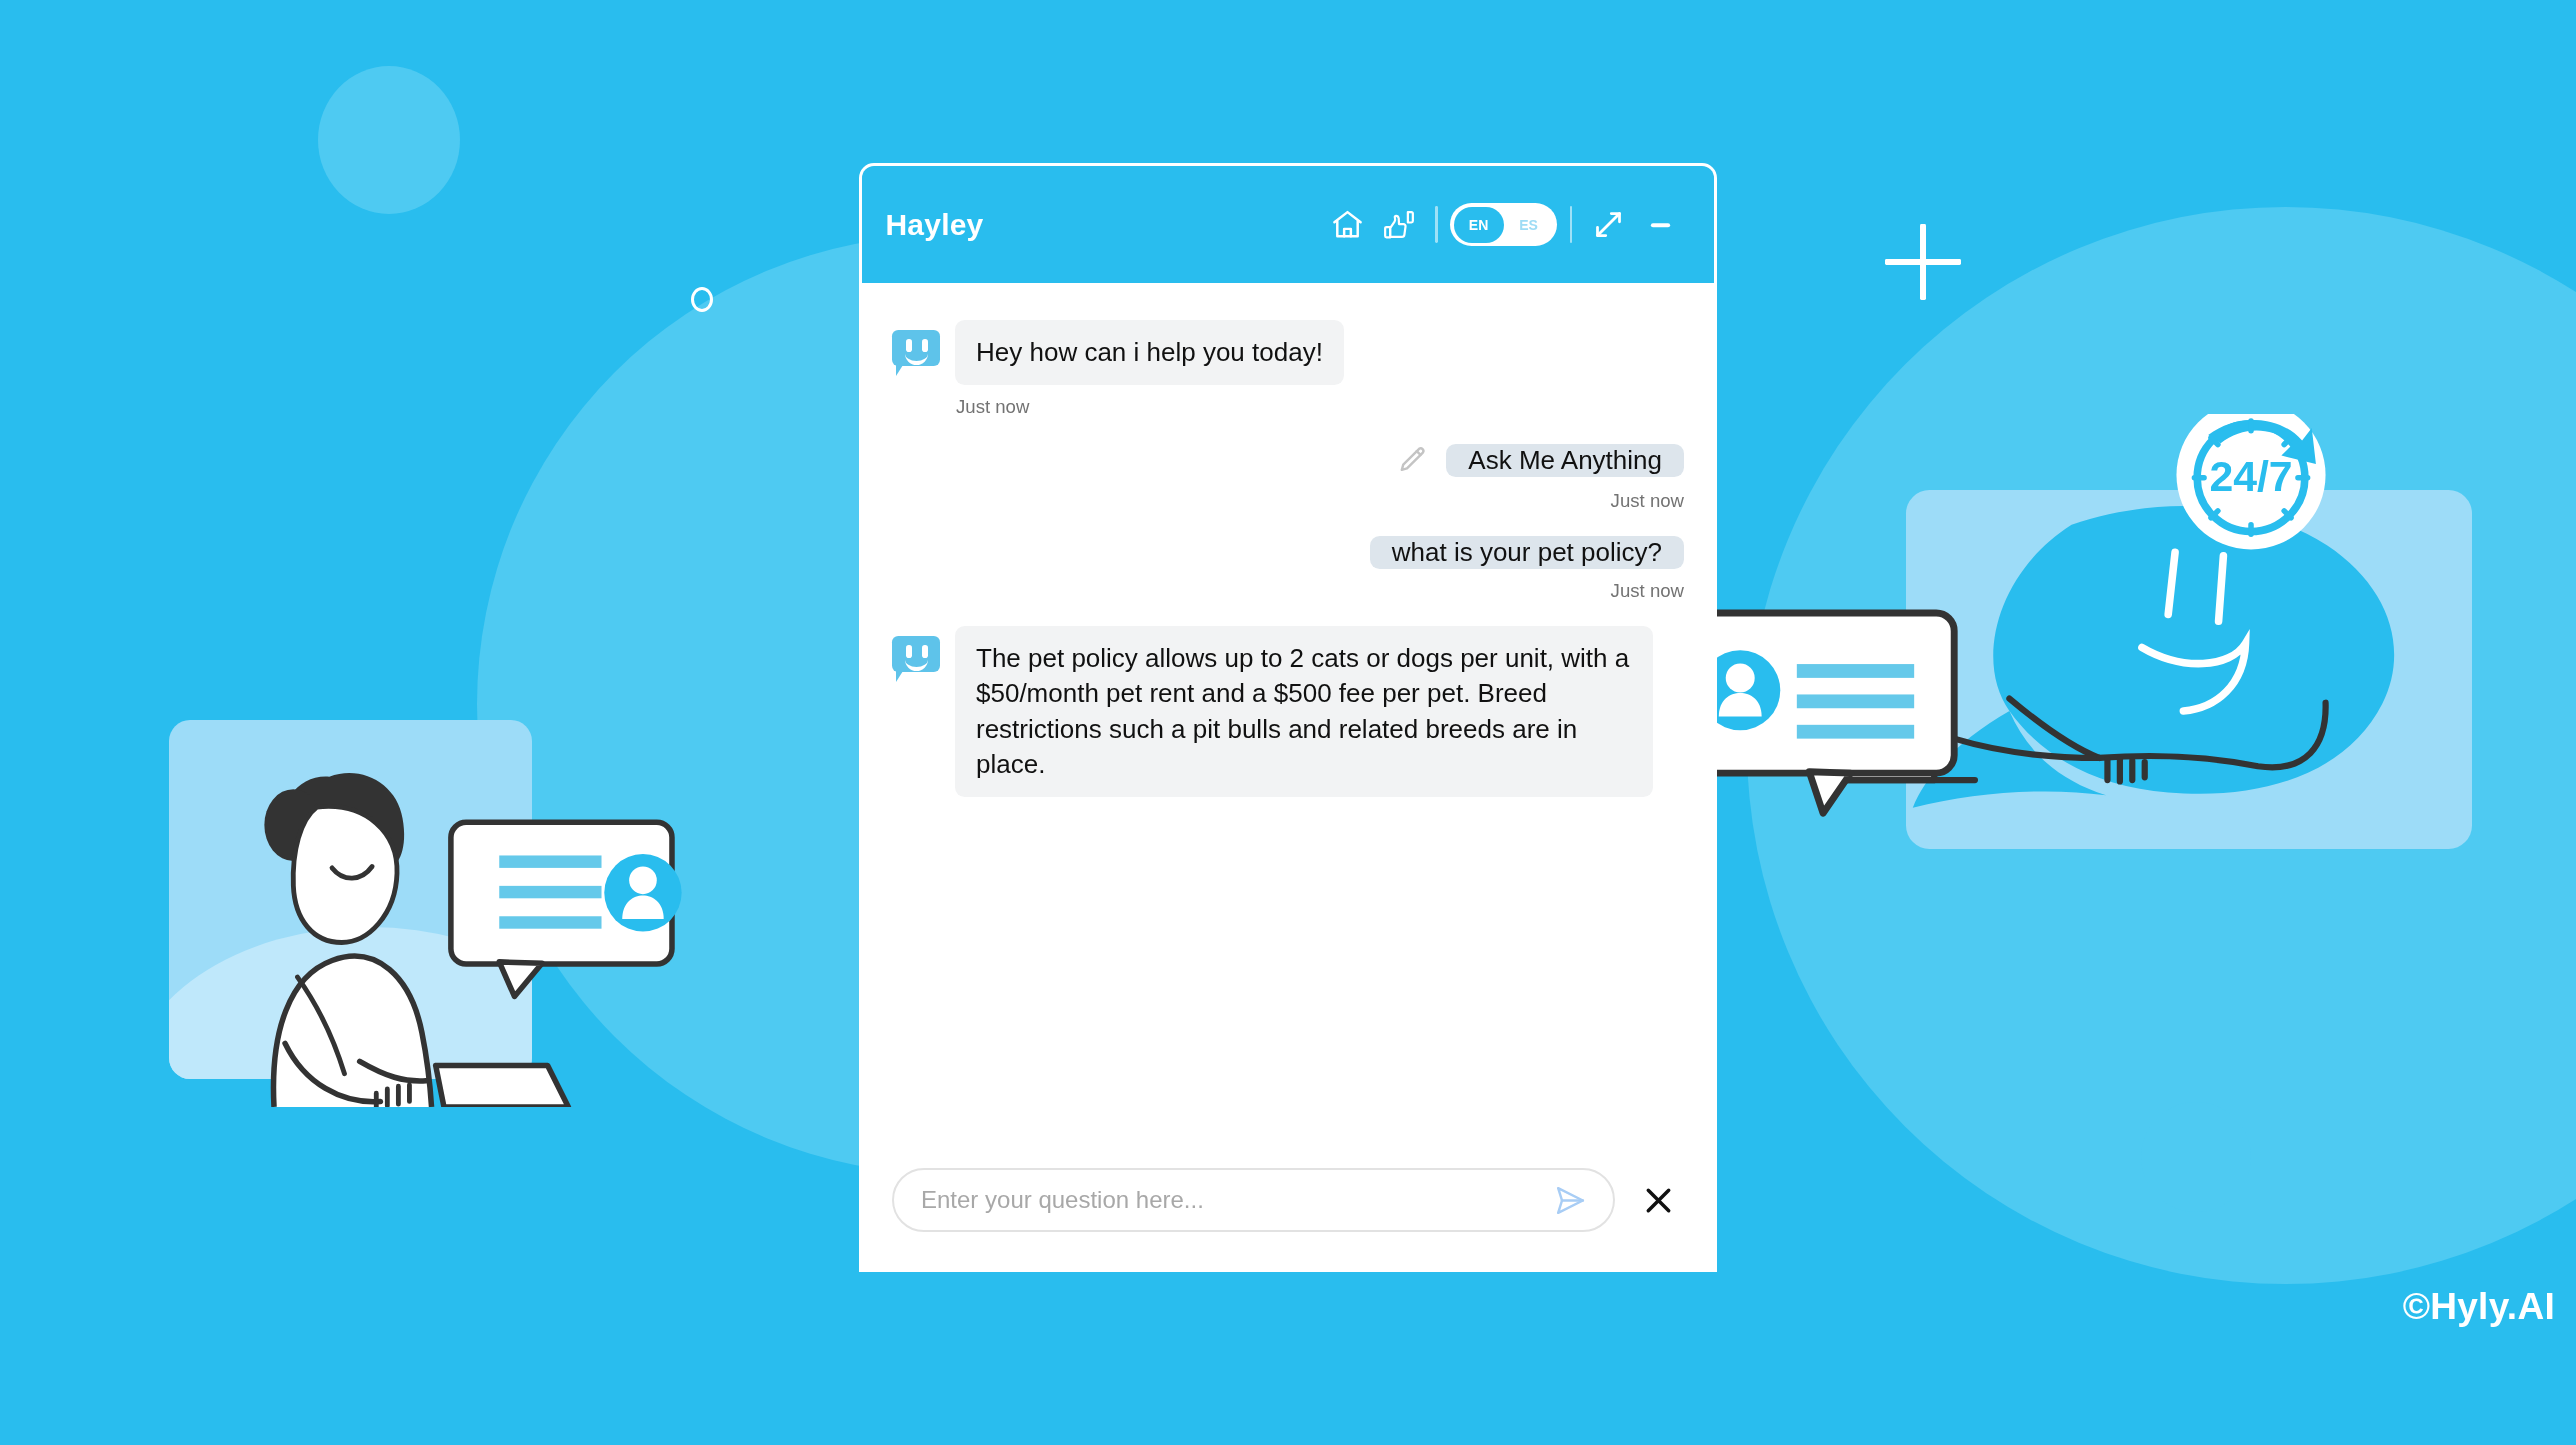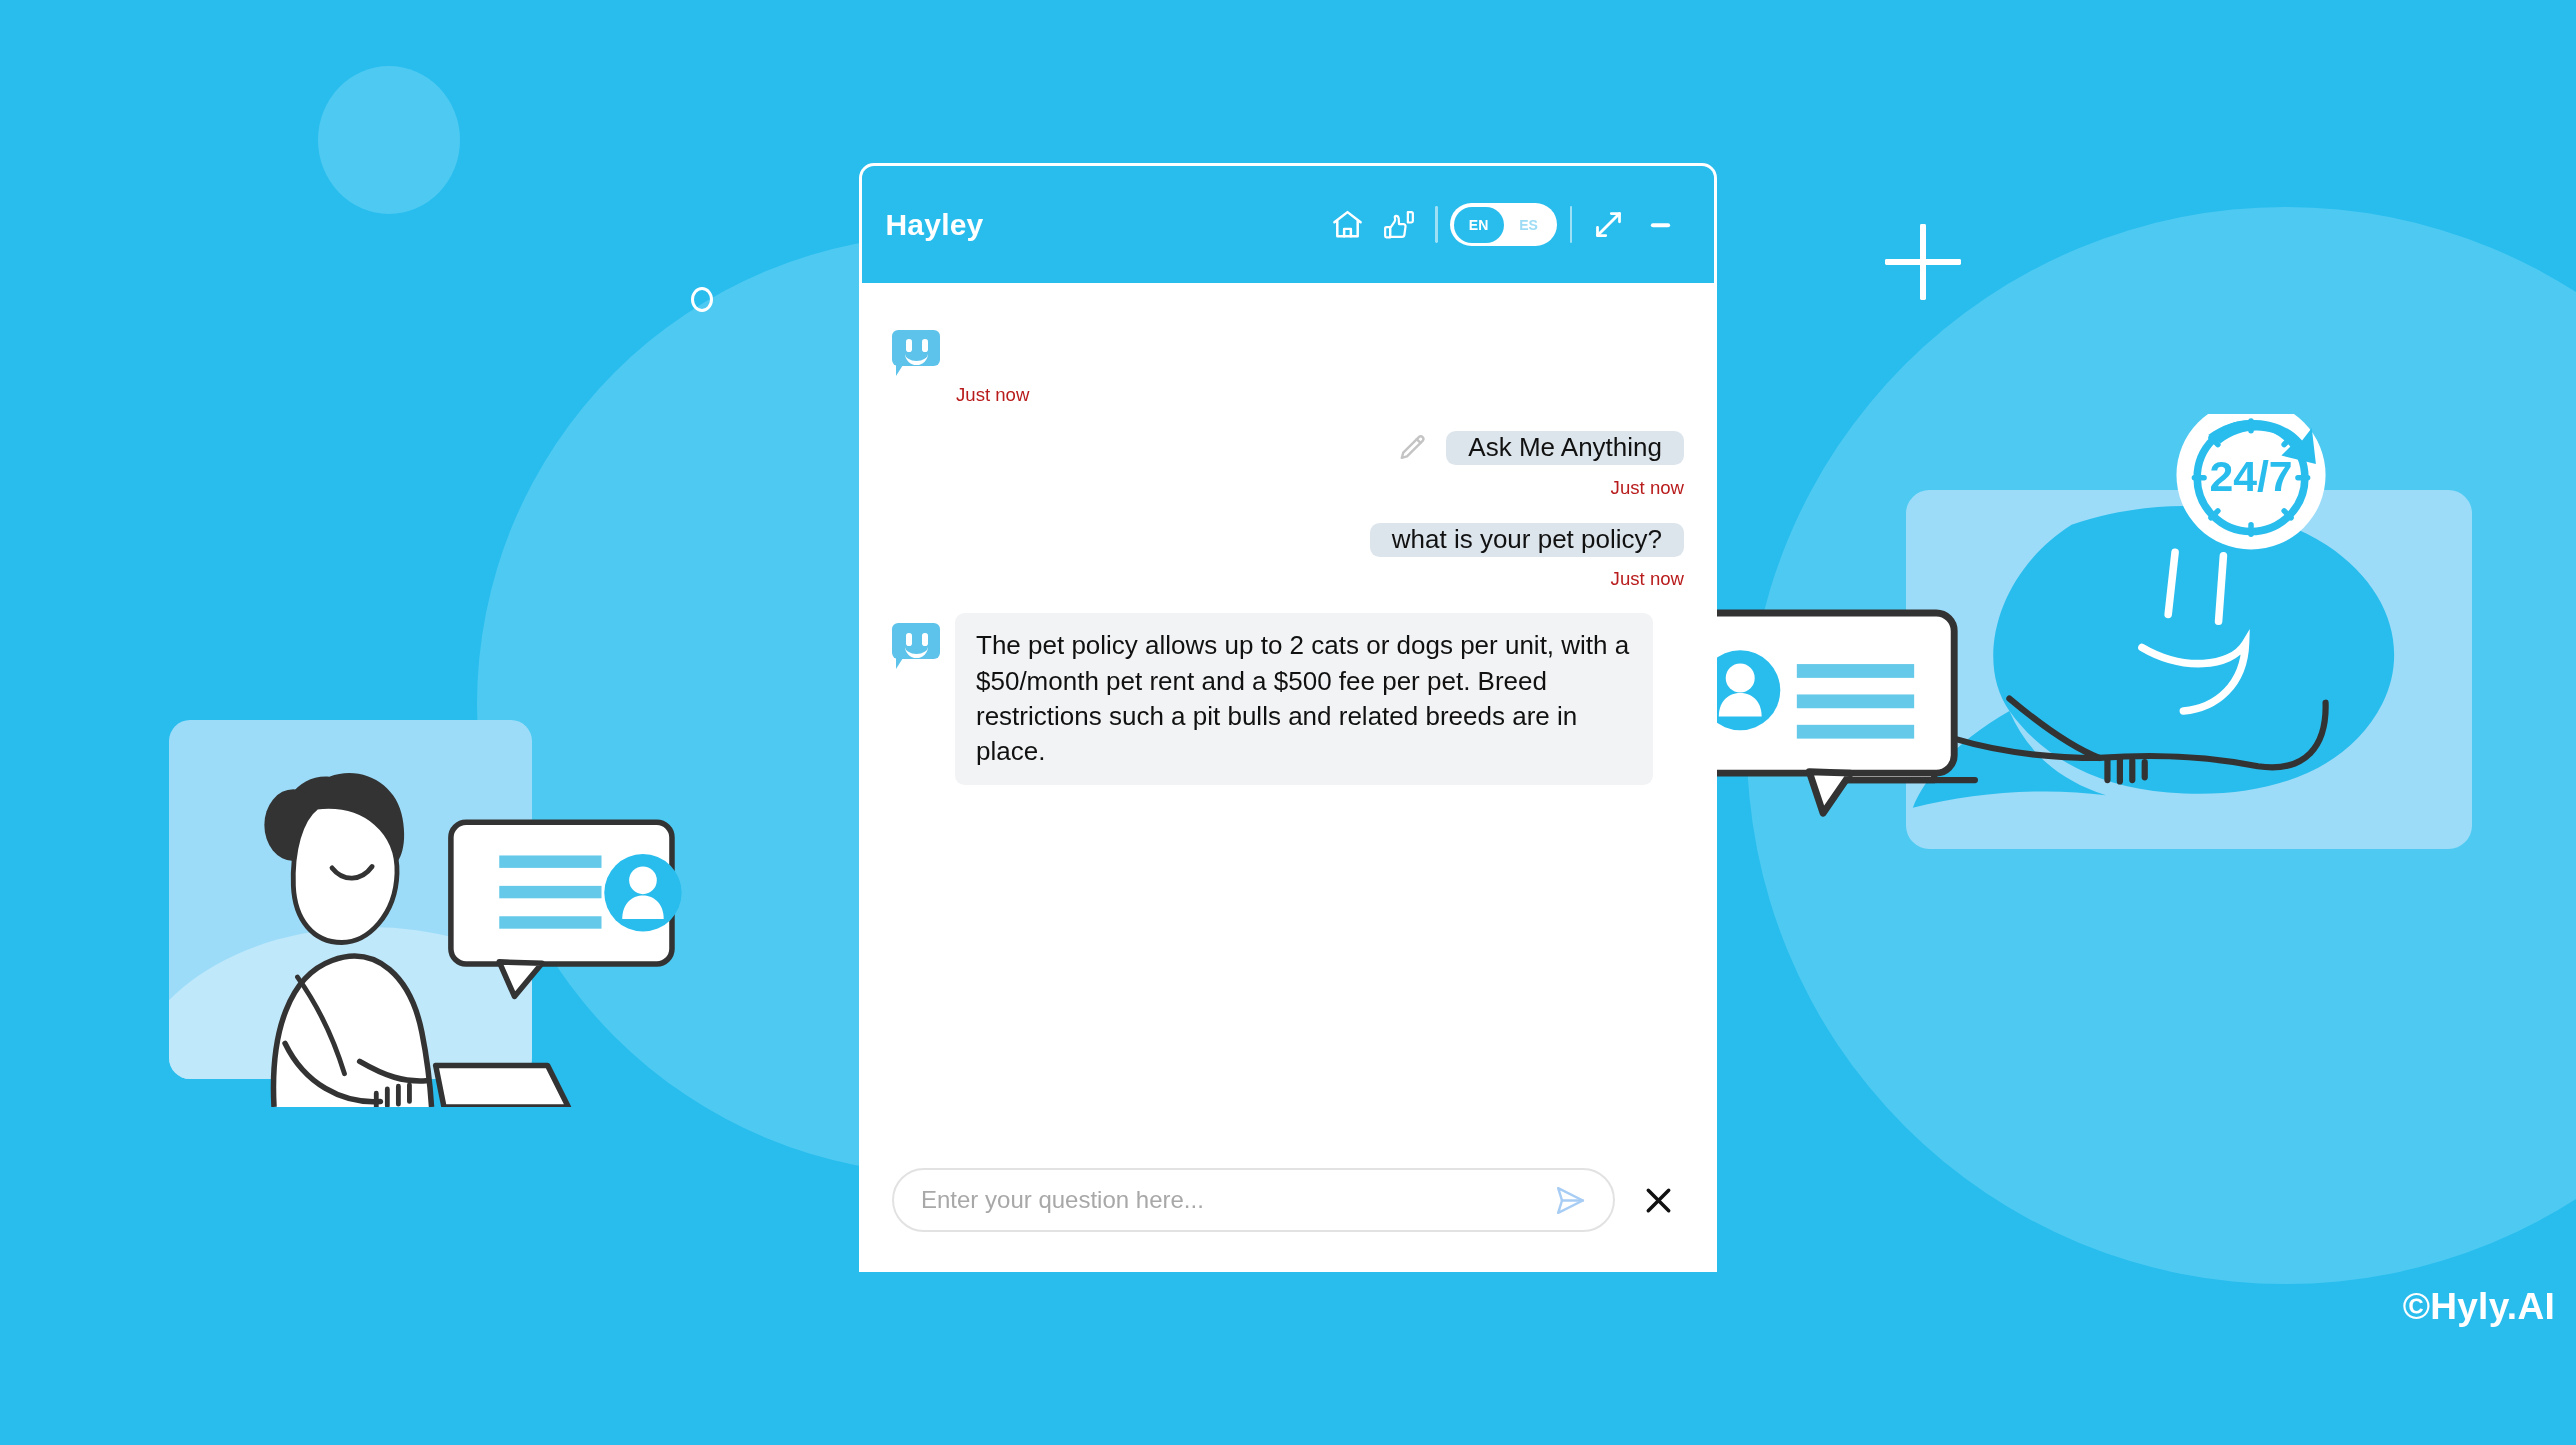--- a/index.html
+++ b/index.html
@@ -143,21 +143,21 @@
   .bubble-bot{
     background:#f2f3f4;border-radius:9.7px;
     padding:15px 21px;max-width:656px;
     font-size:26px;line-height:1.36;color:#111111;
   }
   .bubble-user{
     background:#dde5ec;border-radius:9.7px;
     padding:0 22px;max-width:608px;
     font-size:26px;line-height:1.3;color:#111111;
   }
-  .stamp{font-size:18.6px;color:#b91c1c;margin-top:4.1px;}
+  .stamp{font-size:18.6px;color:#737373;margin-top:4.1px;}
   .stamp-row{display:flex;margin-bottom:23.5px;}
   .stamp-row.bot{padding-left:64px;justify-content:flex-start;}
   .stamp-row.user{justify-content:flex-end;}
   .edit-icon{
     width:37px;height:37px;margin-right:15px;flex:0 0 auto;
     display:flex;align-items:center;justify-content:center;cursor:pointer;
   }
 
   
   .composer{
@@ -338,20 +338,21 @@
     <div class="chat-body">
 
       <div class="msg-row bot">
         <div class="avatar">
           <div class="bubble"></div>
           <div class="tail"></div>
           <div class="eye l"></div>
           <div class="eye r"></div>
           <div class="smile"></div>
         </div>
+        <div class="bubble-bot">Hey how can i help you today!</div>
       </div>
       <div class="stamp-row bot">
         <div class="stamp">Just now</div>
       </div>
 
       <div class="msg-row user">
         <div class="edit-icon">
           <svg width="32" height="32" viewBox="0 0 24 24" fill="none" stroke="#c4c4c4" stroke-width="1.8" stroke-linecap="round" stroke-linejoin="round">
             <path d="M16.6 3.6 a2 2 0 0 1 2.8 2.8 L7.5 18.3 L3.6 19.4 L4.7 15.5 Z"></path>
             <path d="M14.8 5.4 L17.6 8.2"></path>

